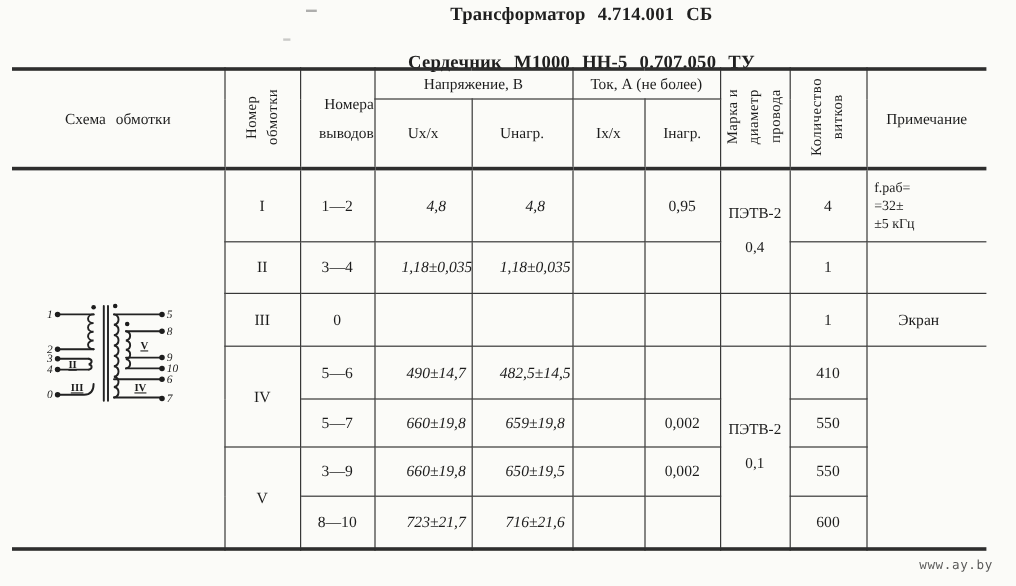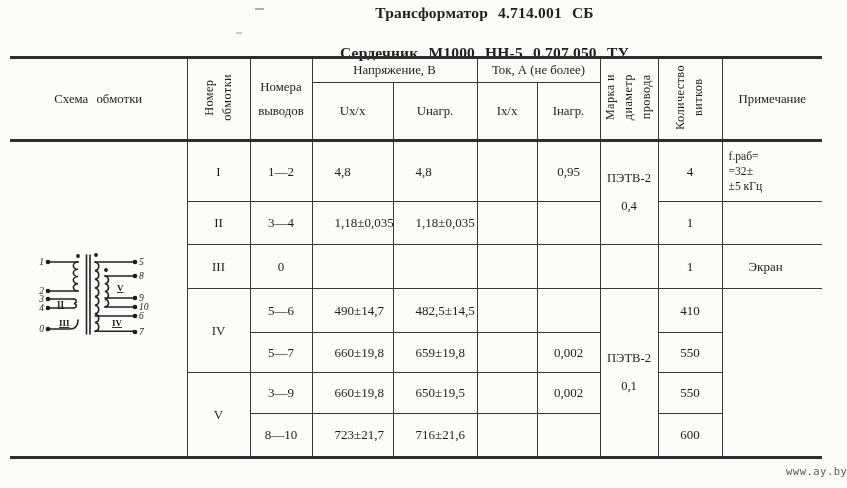--- a/index.html
+++ b/index.html
@@ -26,39 +26,39 @@
     overflow:hidden;color:#1d1d1d;
   }
   .no-l{border-left:none!important;}
   .no-r{border-right:none!important;}
   .hb{border-bottom:3px solid #2e2e2e;}
   tr.h1{height:25px;} tr.h2{height:58px;}
   tr.r1{height:61px;} tr.r2{height:43px;} tr.r3{height:44px;}
   tr.r4{height:44px;} tr.r5{height:40px;} tr.r6{height:41px;} tr.r7{height:44px;}
   th{font-size:12.8px;}
   .group-h{border-bottom:1.5px solid #383838;margin-left:24px;}
-  .hdr-2line{white-space:pre-line;line-height:1.9;}
+  .hdr-2line{white-space:pre-line;line-height:1.9;text-align:right;}
   .vcell .vtxt{
     display:inline-block;writing-mode:vertical-rl;transform:rotate(180deg);
     white-space:pre-line;line-height:1.45;font-size:12.3px;letter-spacing:.4px;
   }
-  td.val{text-align:left;padding-left:22px;}
+  td.val{text-align:center;padding-left:22px;font-style:italic;}
   td.wire{white-space:pre-line;line-height:2.2;font-size:12.6px;}
   td.note-freq{text-align:left;padding-left:6px;font-size:11.6px;line-height:1.3;white-space:pre-line;}
   td.note-text{text-align:left;padding-left:26px;}
   td.schema-cell{position:relative;}
   
   .winding-svg{position:absolute;left:15px;top:104px;}
   .winding-svg path, .winding-svg line{fill:none;stroke:#222;stroke-width:1.6;stroke-linecap:round;}
   .winding-svg text{font-family:"Liberation Serif","DejaVu Serif",serif;font-size:9.5px;font-style:italic;fill:#1d1d1d;}
   .winding-svg text.wlabel{font-style:normal;font-weight:bold;font-size:9px;text-decoration:underline;}
   
   .watermark{
     position:absolute;left:766px;top:465px;
-    font-family:"DejaVu Sans Mono",monospace;font-size:10.5px;color:#979b9;opacity:.75;letter-spacing:.5px;margin-left:20px;
+    font-family:"DejaVu Sans Mono",monospace;font-size:10.5px;color:#979b9;opacity:.75;letter-spacing:.5px;
   }
 </style>
 </head>
 <body>
 
 <div class="titles">
   <div class="title-line">Трансформатор 4.714.001 СБ</div>
   <div class="title-line">Сердечник М1000 НН-5 0.707.050 ТУ</div>
 </div>
 

